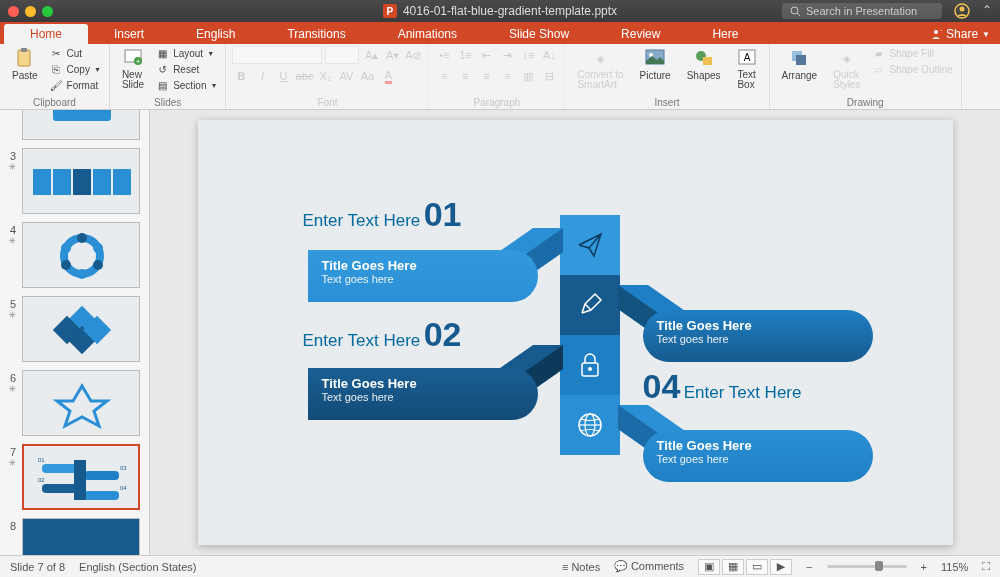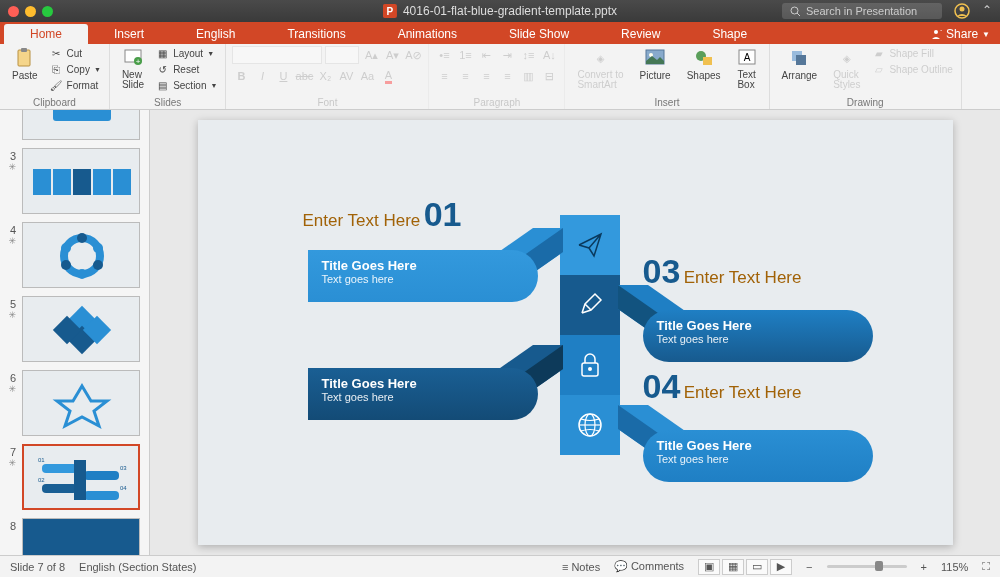--- a/index.html
+++ b/index.html
@@ -48,21 +48,21 @@
 
 .canvas-area { flex: 1; display: flex; align-items: center; justify-content: center; overflow: auto; padding: 10px 20px; }
 .slide { width: 755px; height: 425px; background: #e8ecef; box-shadow: 0 2px 8px rgba(0,0,0,.25); position: relative; }
 
 
 .item { position: absolute; }
 .pill { width: 230px; height: 52px; border-radius: 0 26px 26px 0; padding: 8px 14px; color: white; }
 .pill-r { border-radius: 26px; }
 .pill h4 { font-size: 13px; font-weight: 600; }
 .pill p { font-size: 11px; opacity: .9; }
-.header-text { color: #a16207; font-size: 17px; font-weight: 500; }
+.header-text { color: #0369a1; font-size: 17px; font-weight: 500; }
 .big-num { color: #175a8e; font-size: 34px; font-weight: 700; }
 .center-col { position: absolute; left: 362px; top: 95px; width: 60px; }
 .center-box { width: 60px; height: 60px; display: flex; align-items: center; justify-content: center; color: white; }
 .ribbon-conn { position: absolute; }
 
 
 .status { height: 22px; background: #f3f3f3; border-top: 1px solid #ccc; display: flex; align-items: center; padding: 0 10px; font-size: 11px; color: #555; gap: 14px; }
 .status .spacer { flex: 1; }
 .view-btns { display: flex; gap: 2px; }
 .view-btn { width: 22px; height: 16px; border: 1px solid #ccc; background: #fafafa; display: flex; align-items: center; justify-content: center; }
@@ -105,21 +105,21 @@
 </div>
 
 <div class="tabs">
   <div class="tab active">Home</div>
   <div class="tab">Insert</div>
   <div class="tab">English</div>
   <div class="tab">Transitions</div>
   <div class="tab">Animations</div>
   <div class="tab">Slide Show</div>
   <div class="tab">Review</div>
-  <div class="tab">Shape</div>
+  <div class="tab">Here</div>
   <div class="spacer"></div>
   <div class="share">
     <svg width="12" height="12">
         <circle cx="6" cy="4" r="2" fill="white"></circle>
         <path d="M2 11 Q6 7 10 11" fill="white"></path>
         <text x="10" y="5" font-size="8" fill="white">+</text>
       </svg>
     <span>Share</span>
     <span style="font-size:8px">▼</span>
   </div>
@@ -462,29 +462,29 @@
 
       <div class="item" style="left:105px;top:75px">
         <span class="header-text">Enter Text Here</span>
         <span class="big-num">01</span>
       </div>
       <div class="item pill" style="left:110px;top:130px;background:linear-gradient(#3399dd,#2a8fd4)">
         <h4>Title Goes Here</h4>
         <p>Text goes here</p>
       </div>
 
+      <div class="item" style="left:105px;top:195px">
+        <span class="header-text">Enter Text Here</span>
+        <span class="big-num">02</span>
+      </div>
       <div class="item pill" style="left:110px;top:248px;background:linear-gradient(#1a5f94,#134b76)">
         <h4>Title Goes Here</h4>
         <p>Text goes here</p>
       </div>
 
-      <div class="item" style="left:445px;top:132px">
-        <span class="big-num">03</span>
-        <span class="header-text">Enter Text Here</span>
-      </div>
       <div class="item pill pill-r" style="left:445px;top:190px;background:linear-gradient(#1f7fc4,#175a8e)">
         <h4>Title Goes Here</h4>
         <p>Text goes here</p>
       </div>
 
       <div class="item" style="left:445px;top:247px">
         <span class="big-num">04</span>
         <span class="header-text">Enter Text Here</span>
       </div>
       <div class="item pill pill-r" style="left:445px;top:310px;background:linear-gradient(#2a8fd4,#1f7fc4)">

